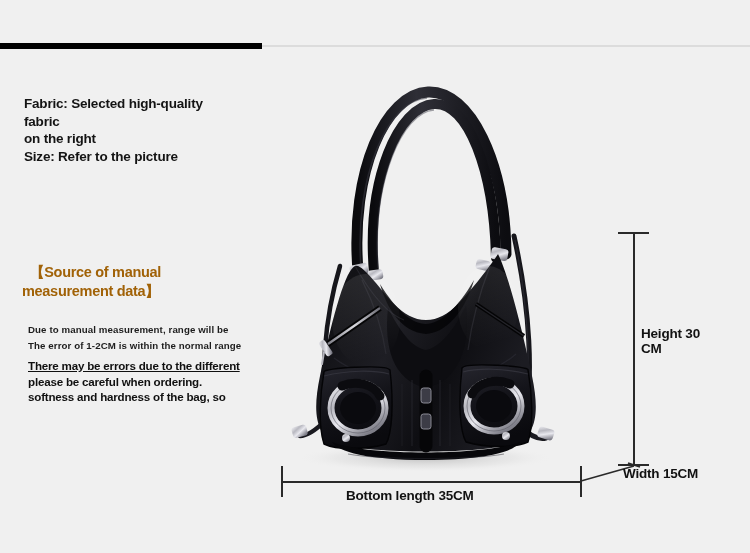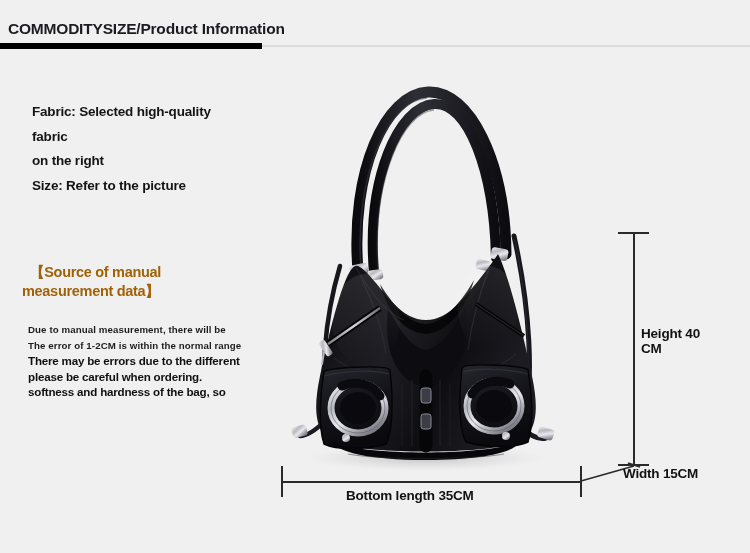--- a/index.html
+++ b/index.html
@@ -71,21 +71,21 @@
     letter-spacing: -0.1px;
     margin: 0 0 12px 0;
     color: #141414;
   }
   .spec-line {
     font-size: 13.5px;
     font-weight: bold;
     line-height: 16.5px;
     letter-spacing: -0.2px;
     color: #141414;
-    margin: 8px;
+    margin: 0;
   }
   .spec-line + .spec-line {
     margin-top: 1px;
   }
 
   .source-heading {
     position: absolute;
     left: 30px;
     top: 263px;
     width: 270px;
@@ -117,20 +117,22 @@
   .fine-bold {
     font-size: 11.6px;
     font-weight: bold;
     letter-spacing: -0.2px;
     line-height: 15.5px;
     color: #101010;
     margin: 0;
     white-space: nowrap;
   }
   .fine-bold.first {
+    margin-top: 5px;
+    text-decoration: underline;
   }
 
   
   .photo {
     position: absolute;
     left: 262px;
     top: 58px;
     width: 330px;
     height: 420px;
   }
@@ -187,39 +189,38 @@
     left: 560px;
     top: 450px;
   }
 </style>
 </head>
 <body>
 
 <div id="page">
 
   <div class="header">
-    <div class="header-title">COMMODITYSIZE/Product Information</div>
     <div class="header-rule-light"></div>
     <div class="header-rule-dark"></div>
   </div>
 
   <div class="brand-block">
     <p class="spec-line">Fabric: Selected high-quality</p>
     <p class="spec-line">fabric</p>
     <p class="spec-line">on the right</p>
     <p class="spec-line">Size: Refer to the picture</p>
   </div>
 
   <div class="source-heading">
     <div>【Source of manual</div>
     <div class="ln2">measurement data】</div>
   </div>
 
   <div class="fineprint">
-    <p class="fine-thin">Due to manual measurement, there will be</p>
+    <p class="fine-thin">Due to manual measurement, range will be</p>
     <p class="fine-thin">The error of 1-2CM is within the normal range</p>
     <p class="fine-bold first">There may be errors due to the different</p>
     <p class="fine-bold">please be careful when ordering.</p>
     <p class="fine-bold">softness and hardness of the bag, so</p>
   </div>
 
   <div class="photo">
     <svg width="330" height="420" viewBox="0 0 330 420" xmlns="http://www.w3.org/2000/svg">
       <defs>
         <linearGradient id="leather" x1="0" y1="0" x2="1" y2="0.4">
@@ -380,21 +381,21 @@
                  C 106 402, 76 394, 70 384 Z" fill="#07070a"></path>
         <path d="M86 396 C 116 402, 212 402, 242 396" fill="none" stroke="#2b2b33" stroke-width="1" opacity="0.5"></path>
       </g>
     </svg>
   </div>
 
   <div class="dim-line dim-v" style="left:633px; top:233px; height:232px;"></div>
   <div class="cap-h" style="left:618px; top:232px; width:31px;"></div>
   <div class="cap-h" style="left:618px; top:464px; width:31px;"></div>
   <div class="dim-label dim-label-height">
-    <div>Height 40</div>
+    <div>Height 30</div>
     <div>CM</div>
   </div>
 
   <div class="dim-line dim-h" style="left:282px; top:481px; width:299px;"></div>
   <div class="cap-v" style="left:281px; top:466px; height:31px;"></div>
   <div class="cap-v" style="left:580px; top:466px; height:31px;"></div>
   <div class="dim-label dim-label-bottom">Bottom length 35CM</div>
 
   <svg class="diag-svg" width="100" height="50" viewBox="0 0 100 50">
     <line x1="21" y1="31" x2="74" y2="16" stroke="#2a2a2a" stroke-width="1.6"></line>

